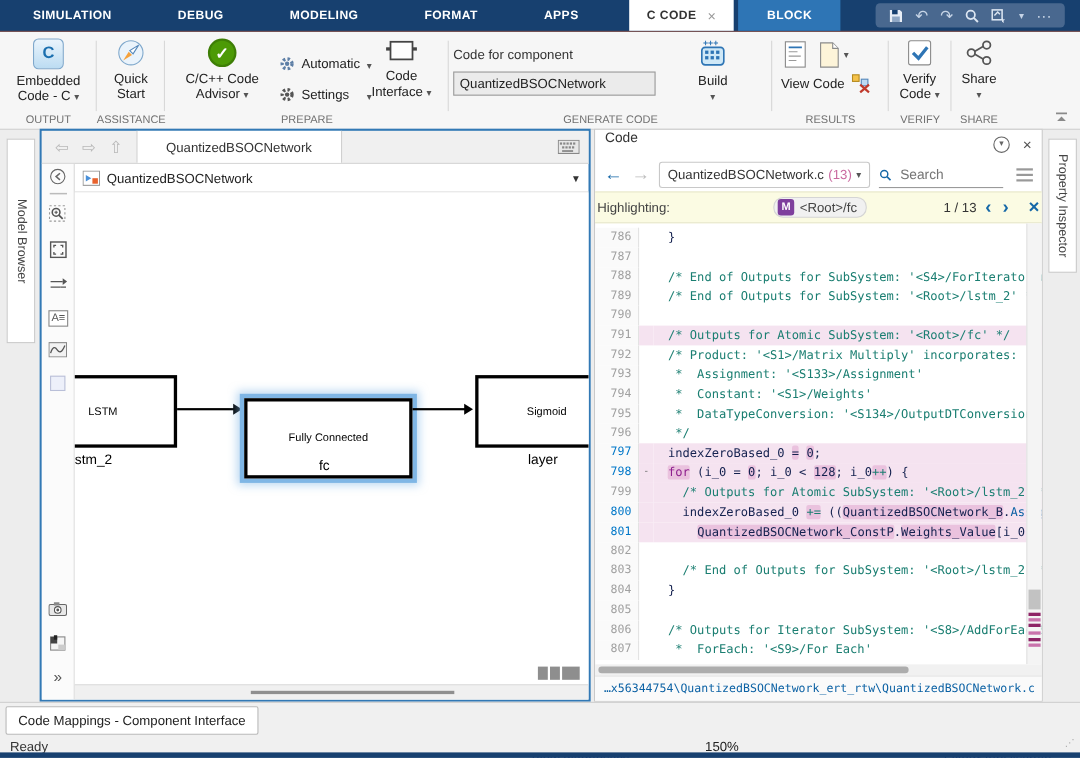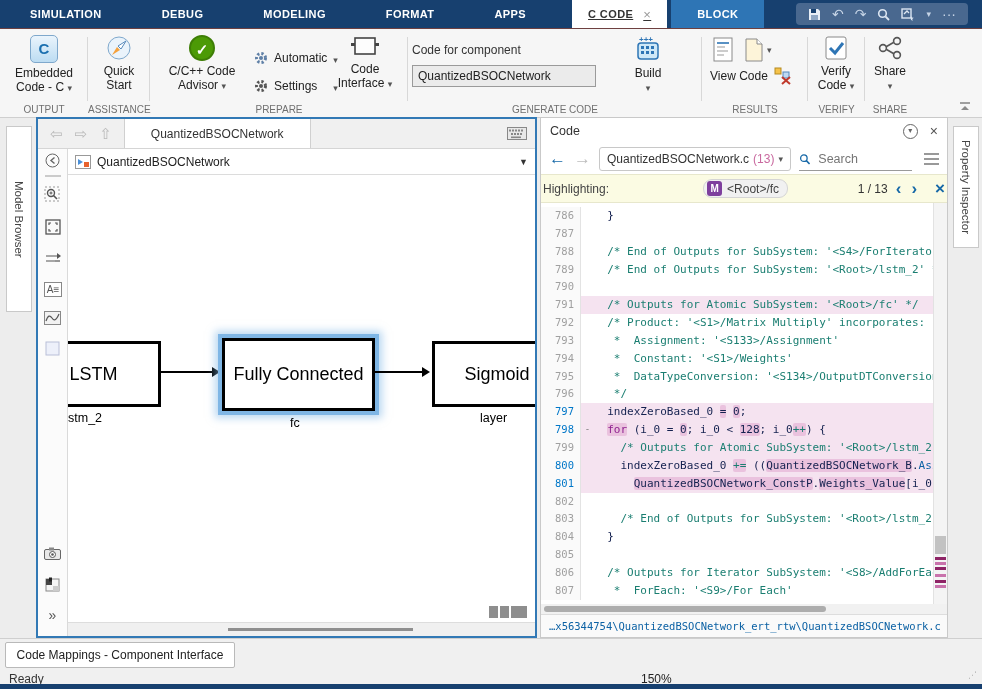--- a/index.html
+++ b/index.html
@@ -4,21 +4,21 @@
 <style>
   html,body{margin:0;padding:0;background:#DDD;}
   #app{position:relative;width:982px;height:689px;background:#EDEDED;overflow:hidden;
        font-family:"Liberation Sans",sans-serif;font-size:12px;color:#222;}
   
   .titlebar{position:absolute;left:0;top:0;width:982px;height:28px;background:#17406F;
             border-bottom:1px solid #6E4040;display:flex;align-items:stretch;}
   .mtab{color:#FFF;font-size:11px;font-weight:600;letter-spacing:.4px;display:flex;
         align-items:center;padding:0 30px;cursor:default;}
   .ctab{display:flex;align-items:center;gap:10px;padding:0 16px;font-size:11px;font-weight:600;letter-spacing:.4px;}
-  .ctab.active{background:#FFF;color:#333;text-decoration:underline;}
+  .ctab.active{background:#FFF;color:#333;}
   .ctab.block{background:#2E75B5;color:#FFF;margin-left:4px;padding:0 26px;}
   .ctab .x{color:#999;font-weight:400;font-size:13px;}
   .qat{position:absolute;right:14px;top:3px;height:22px;background:#49688F;border-radius:4px;
        display:flex;align-items:center;gap:11px;padding:0 12px;color:#C6D4E6;}
   .qat .gly{font-size:14px;line-height:22px;}
   
   .ribbon{position:absolute;left:0;top:29px;width:982px;height:88px;background:#F6F6F6;
           border-bottom:1px solid #CFCFCF;}
   .rsec{position:absolute;top:0;height:88px;}
   .rsec .divider{position:absolute;right:0;top:8px;bottom:16px;width:1px;background:#D8D8D8;}
@@ -52,32 +52,32 @@
   .cv-strip{width:29px;border-right:1px solid #DADADA;background:#FBFBFB;position:relative;flex:none;}
   .sico{position:absolute;left:0;width:29px;text-align:center;color:#555;}
   .cv-right{flex:1;display:flex;flex-direction:column;min-width:0;}
   .cv-crumb{height:25px;border-bottom:1px solid #DCDCDC;display:flex;align-items:center;
             gap:6px;padding:0 7px;font-size:12px;color:#222;flex:none;}
   .cv-crumb .dd{margin-left:auto;font-size:9px;color:#333;}
   .cv-body{flex:1;position:relative;overflow:hidden;background:#FFF;}
   .cv-scroll{height:13px;background:#F0F0F0;border-top:1px solid #DDD;position:relative;flex:none;}
   .cv-scroll .thumb{position:absolute;left:160px;top:5px;width:185px;height:3px;background:#8F8F8F;}
   .blk{position:absolute;background:#FFF;border:3px solid #000;display:flex;align-items:center;
-       justify-content:center;font-size:18px;color:#000;box-sizing:border-box;}
-  .blk.sel{box-shadow:0 0 0 4px #7FB6E5,0 0 8px 7px rgba(127,182,229,.55);}
+       justify-content:center;font-size:10px;color:#000;box-sizing:border-box;}
+  .blk.sel{box-shadow:0 0 0 4px #7FB6E5,0 0 8px 7px rgba(127,182,229,.55);margin-top:24px;}
   .blklabel{position:absolute;font-size:12.5px;color:#000;}
   .wire{position:absolute;height:2px;background:#000;}
   .wire::after{content:"";position:absolute;right:-7px;top:-4px;border-left:8px solid #000;
                border-top:5px solid transparent;border-bottom:5px solid transparent;}
   .grip{position:absolute;right:8px;bottom:4px;display:flex;gap:2px;}
   .grip i{display:block;height:12px;background:#8E8E8E;}
   
   .codepanel{position:absolute;left:540px;top:117px;width:408px;height:521px;background:#FFF;
              border:1px solid #C9C9C9;box-sizing:border-box;display:flex;flex-direction:column;}
-  .cp-header{height:26px;display:flex;align-items:center;padding:0 9px;flex:none;font-size:12.5px;color:#333;}
+  .cp-header{height:26px;display:flex;padding:0 9px;flex:none;font-size:12.5px;color:#333;}
   .cp-hicons{margin-left:auto;display:flex;gap:12px;align-items:center;color:#555;}
   .circ-caret{width:13px;height:13px;border:1px solid #666;border-radius:50%;font-size:8px;
               line-height:11px;text-align:center;color:#666;}
   .cp-nav{height:30px;display:flex;align-items:center;gap:8px;padding:0 8px;flex:none;}
   .cp-back{color:#1668A7;font-size:17px;font-weight:bold;}
   .cp-fwd{color:#BDBDBD;font-size:17px;font-weight:bold;}
   .cp-file{height:22px;border:1px solid #C8C8C8;border-radius:3px;background:#FFF;display:flex;
            align-items:center;gap:4px;padding:0 7px;font-size:12px;color:#333;}
   .cp-file .cnt{color:#C9699F;}
   .cp-search{flex:1;display:flex;align-items:center;gap:6px;border-bottom:1px solid #9A9A9A;

